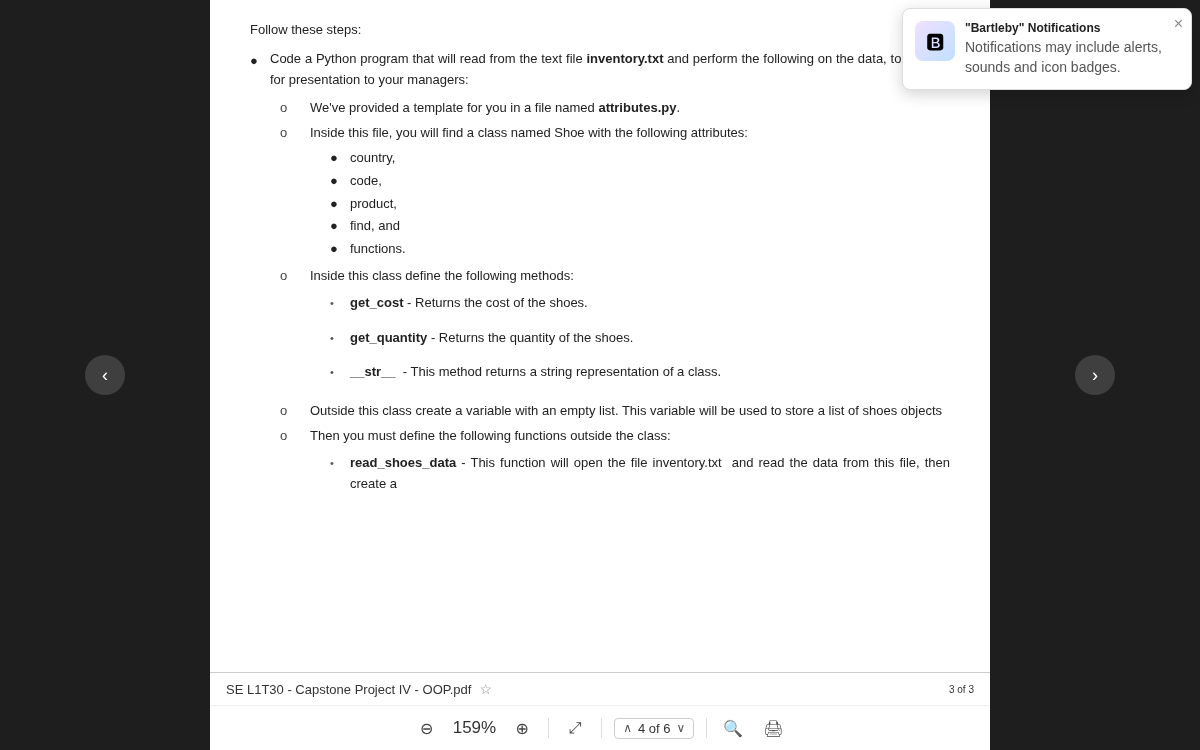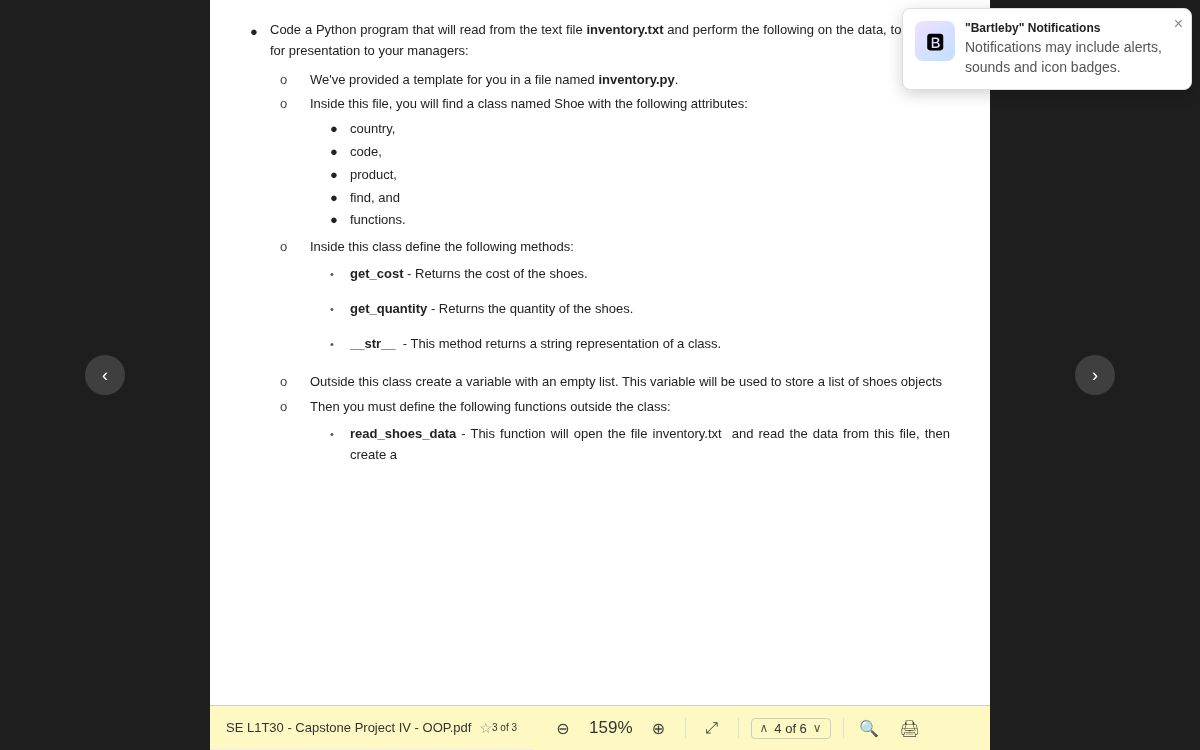--- a/index.html
+++ b/index.html
@@ -152,24 +152,24 @@
       color: #555;
     }
 
     .method-content {
       flex: 1;
       text-align: justify;
     }
 
     
     .pdf-toolbar {
-      background: #fef9c3;
+      background: #ffffff;
       border-top: 1px solid #ccc;
       display: flex;
-      flex-direction: row;
+      flex-direction: column;
     }
 
     .toolbar-top {
       display: flex;
       align-items: center;
       justify-content: space-between;
       padding: 8px 16px;
       border-bottom: 1px solid #eee;
     }
 
@@ -314,34 +314,35 @@
   <div class="nav-arrow">
     <span>›</span>
   </div>
 </div>
 
 <div class="main-area">
 
   <div class="pdf-content">
     <div class="pdf-page">
 
+      <p class="steps-header">Follow these steps:</p>
 
       <div class="bullet-item">
         <span class="bullet-dot">●</span>
         <span class="bullet-content">
           Code a Python program that will read from the text file <strong>inventory.txt</strong> and perform the following on the data, to prepare for presentation to your managers:
         </span>
       </div>
 
       <div class="sub-list">
 
         <div class="sub-item">
           <span class="sub-prefix">o</span>
           <span class="sub-content">
-            We've provided a template for you in a file named <strong>inventory.py</strong>.
+            We've provided a template for you in a file named <strong>attributes.py</strong>.
           </span>
         </div>
 
         <div class="sub-item">
           <span class="sub-prefix">o</span>
           <div class="sub-content">
             Inside this file, you will find a class named Shoe with the following attributes:
             <div class="nested-list">
               <div class="nested-item">
                 <span class="nested-dot">●</span>

